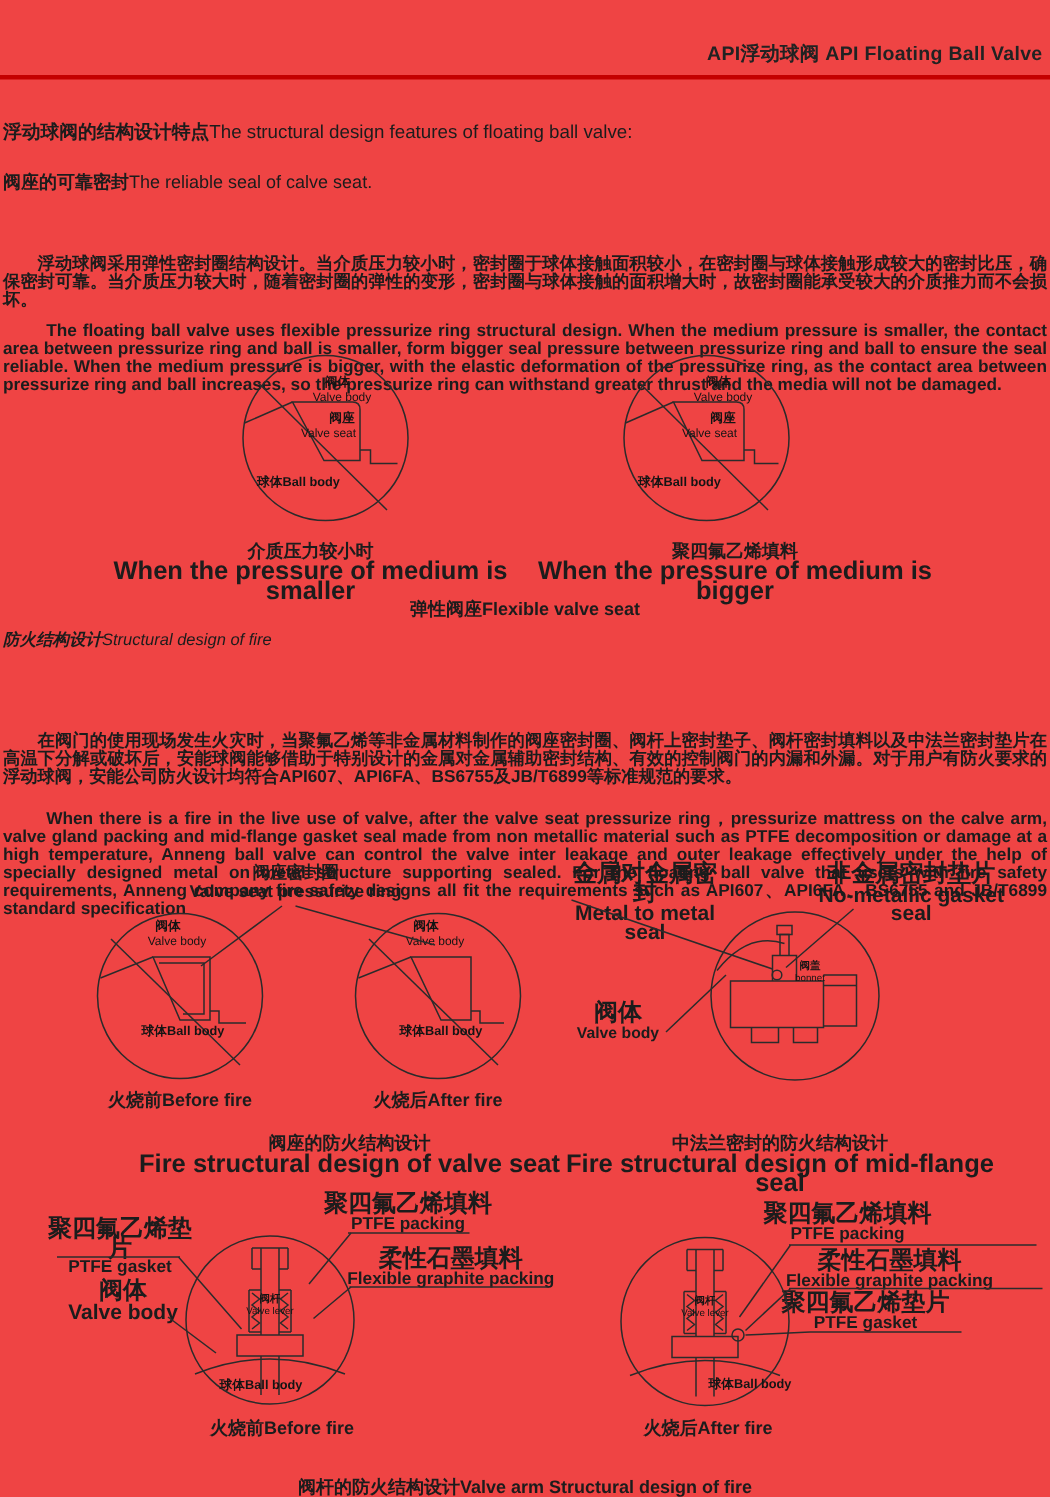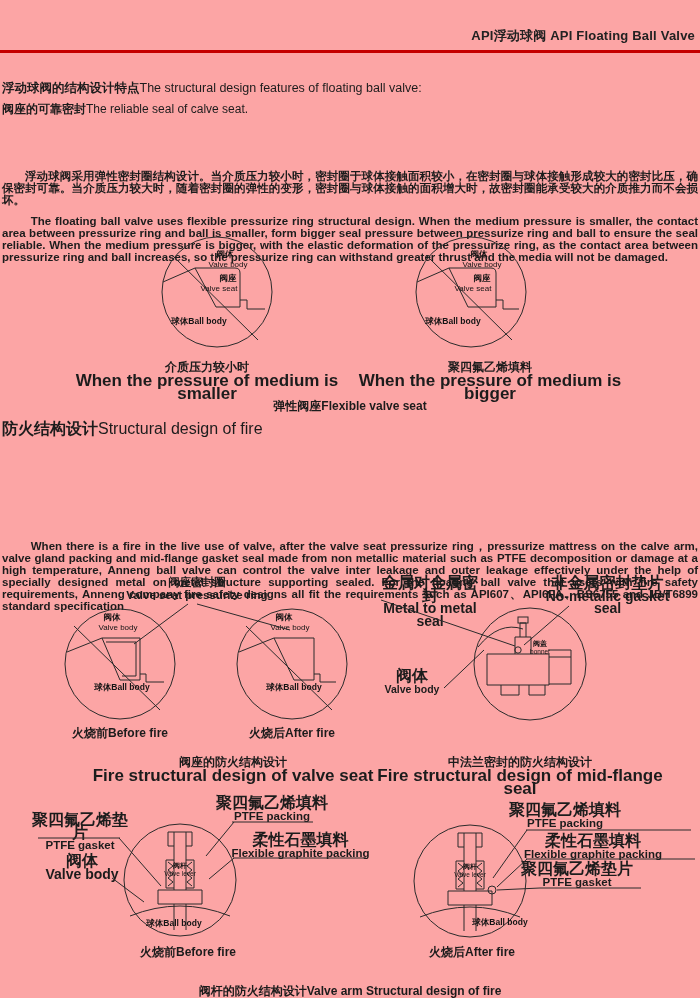--- a/index.html
+++ b/index.html
@@ -1,28 +1,28 @@
 <!DOCTYPE html>
 <html><head>
 <meta charset="utf-8">
 <style>
   html,body{margin:0;padding:0;background:#e8e8e8;}
   .page{
     position:relative;width:700px;height:998px;margin:0 auto;
-    background:#fca5a5;color:#1c1c1c;overflow:hidden;
+    background:#ef4444;color:#1c1c1c;overflow:hidden;
     font-family:"Liberation Sans","DejaVu Sans",sans-serif;
   }
   .abs{position:absolute;}
   .b{font-weight:bold;}
   .ctr{text-align:center;}
   .jus{text-align:justify;margin-top:48px;}
   .hdr{top:27px;right:5px;font-size:13px;font-weight:600;letter-spacing:.2px;color:#222;}
   .rule{top:50px;left:0;width:700px;height:3px;}
   .h1{top:80px;left:2px;font-size:12.5px;}
-  .h2{top:101px;left:2px;font-size:12px;}
+  .h2{top:113px;left:2px;font-size:12px;}
   .para{left:2px;width:696px;font-size:11.5px;font-weight:bold;line-height:12.1px;}
   .para.zhp{text-indent:2em;}
   .para.enp{text-indent:2.5em;}
   .capblk div{line-height:13px;}
   .cap-zh{font-size:12px;font-weight:bold;}
   .cap-en{font-size:17px;font-weight:bold;}
   .lblblk div{line-height:12.5px;}
   .lbl-zh{font-size:16px;font-weight:bold;}
   .lbl-en{font-size:14px;font-weight:bold;}
   svg.diagram{overflow:visible;}
@@ -89,24 +89,25 @@
   </div>
   <div class="abs ctr capblk" style="left:340px;top:361px;width:300px;">
     <div class="cap-zh">聚四氟乙烯填料</div>
     <div class="cap-en">When the pressure of medium is bigger</div>
   </div>
 
   <div class="abs ctr" style="top:398px;left:0;width:700px;font-size:12px;">
     <span class="b">弹性阀座</span><span class="b">Flexible valve seat</span>
   </div>
 
-  <div class="abs" style="top:419px;left:2px;font-size:16px;">
+  <div class="abs" style="top:419px;left:2px;font-size:11px;font-style:italic;">
     <span class="b">防火结构设计</span><span>Structural design of fire</span>
   </div>
 
+  <div class="abs para zhp jus" style="top:440px;">在阀门的使用现场发生火灾时，当聚氟乙烯等非金属材料制作的阀座密封圈、阀杆上密封垫子、阀杆密封填料以及中法兰密封垫片在高温下分解或破坏后，安能球阀能够借助于特别设计的金属对金属辅助密封结构、有效的控制阀门的内漏和外漏。对于用户有防火要求的浮动球阀，安能公司防火设计均符合API607、API6FA、BS6755及JB/T6899等标准规范的要求。</div>
   <div class="abs para enp jus" style="top:492px;">When there is a fire in the live use of valve, after the valve seat pressurize ring，pressurize mattress on the calve arm, valve gland packing and mid-flange gasket seal made from non metallic material such as PTFE decomposition or damage at a high temperature, Anneng ball valve can control the valve inter leakage and outer leakage effectively under the help of specially designed metal on metal structure supporting sealed. For the floating ball valve that users with fire safety requirements, Anneng company fire safety designs all fit the requirements such as API607、API6FA、BS6755 and JB/T6899 standard specification</div>
 
   <div class="abs ctr lblblk" style="left:92px;top:576px;width:210px;">
     <div class="lbl-zh" style="font-size:11.5px;">阀座密封圈</div>
     <div class="lbl-en" style="font-size:11.5px;">Valve seat pressurize ring</div>
   </div>
 
   <svg class="abs diagram" style="left:62px;top:606px;" width="116" height="116" viewBox="0 0 116 116">
     <circle cx="58" cy="58" r="55"></circle>
     <line x1="12" y1="20" x2="98" y2="104"></line>

